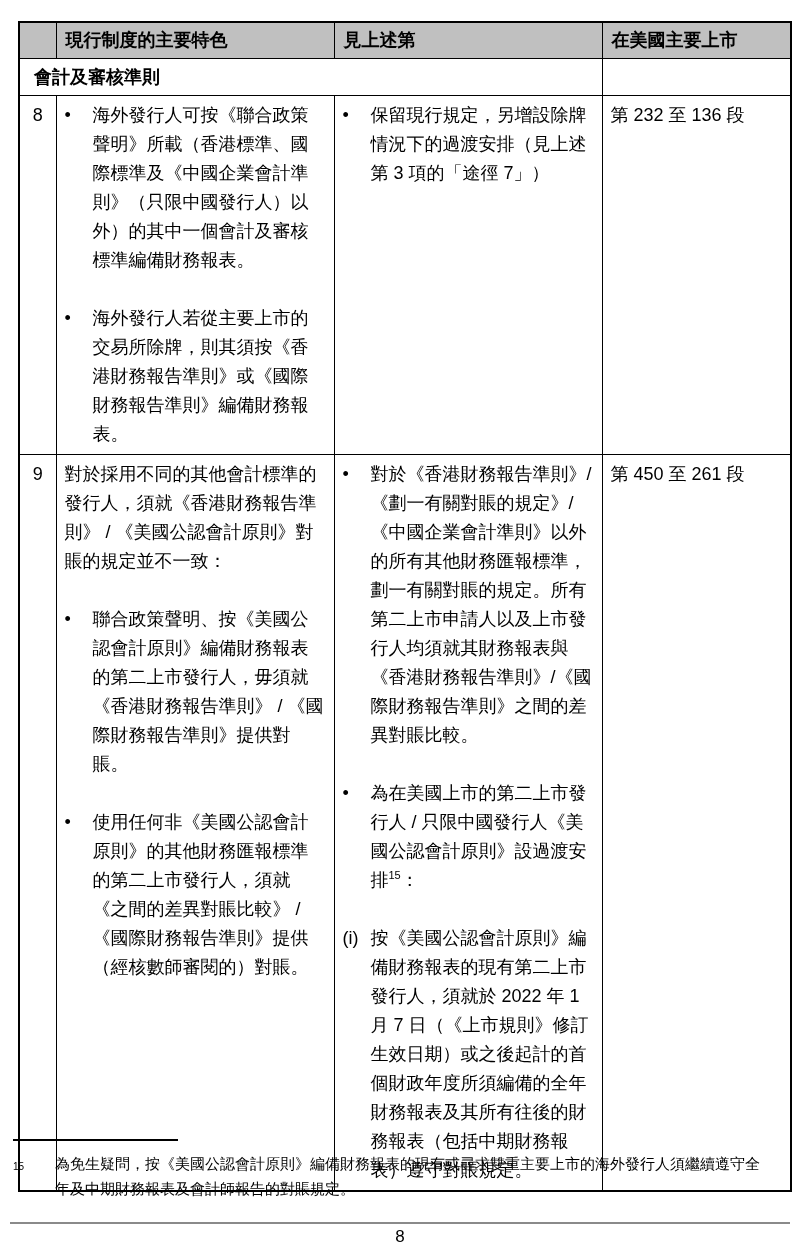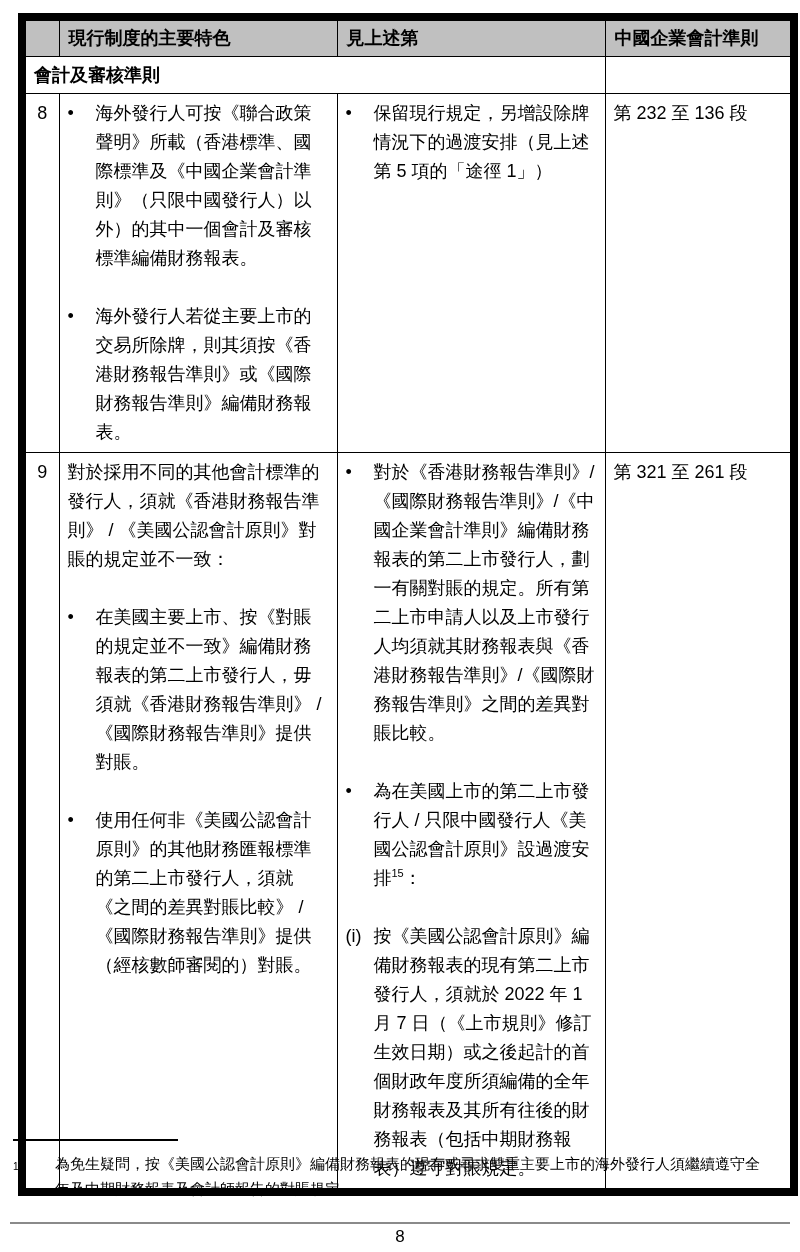--- a/index.html
+++ b/index.html
@@ -5,35 +5,35 @@
   html, body { margin:0; padding:0; }
   body {
     width:800px; height:1252px; background:#ffffff; position:relative;
     font-family:"Liberation Sans", sans-serif; color:#000;
     -webkit-font-smoothing:antialiased;
   }
   .page { position:absolute; inset:0; overflow:hidden; }
 
   
   table.main {
-    position:absolute; left:18px; top:13px; width:772px;
+    position:absolute; left:18px; top:21px; width:772px;
     border-collapse:collapse; table-layout:fixed;
-    border:8px solid #000000;
+    border:2px solid #000000;
   }
   table.main td {
     border:1px solid #000; vertical-align:top;
     padding:5px 8px; font-size:18px; line-height:29px;
   }
   tr.r-hdr { height:35px; }
   tr.r-hdr td {
     background:#c0c0c0; font-weight:bold; padding:3px 9px;
     vertical-align:middle;
   }
   tr.r-sec { height:37px; }
-  tr.r-sec td { font-weight:bold; vertical-align:middle; padding:3px 8px; }
+  tr.r-sec td { font-weight:bold; vertical-align:middle; padding:3px 14px; }
   tr.r8 { height:357px; }
   tr.r9 { height:658px; }
   td.num-cell { text-align:center; padding:5px 2px; }
 
   .blk { display:flex; }
   .blk .mk { flex:0 0 28px; }
   .blk .tx { flex:1; }
   .gap { margin-top:29px; }
 
   sup.fnref { font-size:11px; vertical-align:super; line-height:0; }
@@ -60,21 +60,21 @@
       <col style="width:278px">
       <col style="width:268px">
       <col style="width:189px">
     </colgroup>
 
     <tbody>
         <tr class="r-hdr">
       <td></td>
       <td>現行制度的主要特色</td>
       <td>見上述第</td>
-      <td>中國企業會計準則</td>
+      <td>在美國主要上市</td>
     </tr>
 
     <tr class="r-sec">
       <td colspan="3">會計及審核準則</td>
       <td></td>
     </tr>
 
     <tr class="r8">
       <td class="num-cell">8</td>
       <td>
@@ -83,54 +83,54 @@
           <span class="tx">海外發行人可按《聯合政策聲明》所載（香港標準、國際標準及《中國企業會計準則》（只限中國發行人）以外）的其中一個會計及審核標準編備財務報表。</span>
         </div>
         <div class="blk gap">
           <span class="mk">•</span>
           <span class="tx">海外發行人若從主要上市的交易所除牌，則其須按《香港財務報告準則》或《國際財務報告準則》編備財務報表。</span>
         </div>
       </td>
       <td>
         <div class="blk">
           <span class="mk">•</span>
-          <span class="tx">保留現行規定，另增設除牌情況下的過渡安排（見上述第 5 項的「途徑 1」）</span>
+          <span class="tx">保留現行規定，另增設除牌情況下的過渡安排（見上述第 3 項的「途徑 7」）</span>
         </div>
       </td>
       <td>第 232 至 136 段</td>
     </tr>
 
     <tr class="r9">
       <td class="num-cell">9</td>
       <td>
         <div>對於採用不同的其他會計標準的發行人，須就《香港財務報告準則》 / 《美國公認會計原則》對賬的規定並不一致：</div>
         <div class="blk gap">
           <span class="mk">•</span>
-          <span class="tx">在美國主要上市、按《對賬的規定並不一致》編備財務報表的第二上市發行人，毋須就《香港財務報告準則》 / 《國際財務報告準則》提供對賬。</span>
+          <span class="tx">聯合政策聲明、按《美國公認會計原則》編備財務報表的第二上市發行人，毋須就《香港財務報告準則》 / 《國際財務報告準則》提供對賬。</span>
         </div>
         <div class="blk gap">
           <span class="mk">•</span>
           <span class="tx">使用任何非《美國公認會計原則》的其他財務匯報標準的第二上市發行人，須就《之間的差異對賬比較》 / 《國際財務報告準則》提供（經核數師審閱的）對賬。</span>
         </div>
       </td>
       <td>
         <div class="blk">
           <span class="mk">•</span>
-          <span class="tx">對於《香港財務報告準則》/《國際財務報告準則》/《中國企業會計準則》編備財務報表的第二上市發行人，劃一有關對賬的規定。所有第二上市申請人以及上市發行人均須就其財務報表與《香港財務報告準則》/《國際財務報告準則》之間的差異對賬比較。</span>
+          <span class="tx">對於《香港財務報告準則》/《劃一有關對賬的規定》/《中國企業會計準則》以外的所有其他財務匯報標準，劃一有關對賬的規定。所有第二上市申請人以及上市發行人均須就其財務報表與《香港財務報告準則》/《國際財務報告準則》之間的差異對賬比較。</span>
         </div>
         <div class="blk gap">
           <span class="mk">•</span>
           <span class="tx"><span>為在美國上市的第二上市發行人 / 只限中國發行人《美國公認會計原則》設過渡安排</span><sup class="fnref">15</sup><span>：</span></span>
         </div>
         <div class="blk gap">
           <span class="mk">(i)</span>
           <span class="tx">按《美國公認會計原則》編備財務報表的現有第二上市發行人，須就於 2022 年 1 月 7 日（《上市規則》修訂生效日期）或之後起計的首個財政年度所須編備的全年財務報表及其所有往後的財務報表（包括中期財務報表）遵守對賬規定。</span>
         </div>
       </td>
-      <td>第 321 至 261 段</td>
+      <td>第 450 至 261 段</td>
     </tr>
   </tbody>
     </table>
 
   <div class="fn-rule"></div>
 
   <div class="footnote">
     <span class="fn-marker">15</span>
     <span class="fn-text">為免生疑問，按《美國公認會計原則》編備財務報表的現有或尋求雙重主要上市的海外發行人須繼續遵守全年及中期財務報表及會計師報告的對賬規定。</span>
   </div>

